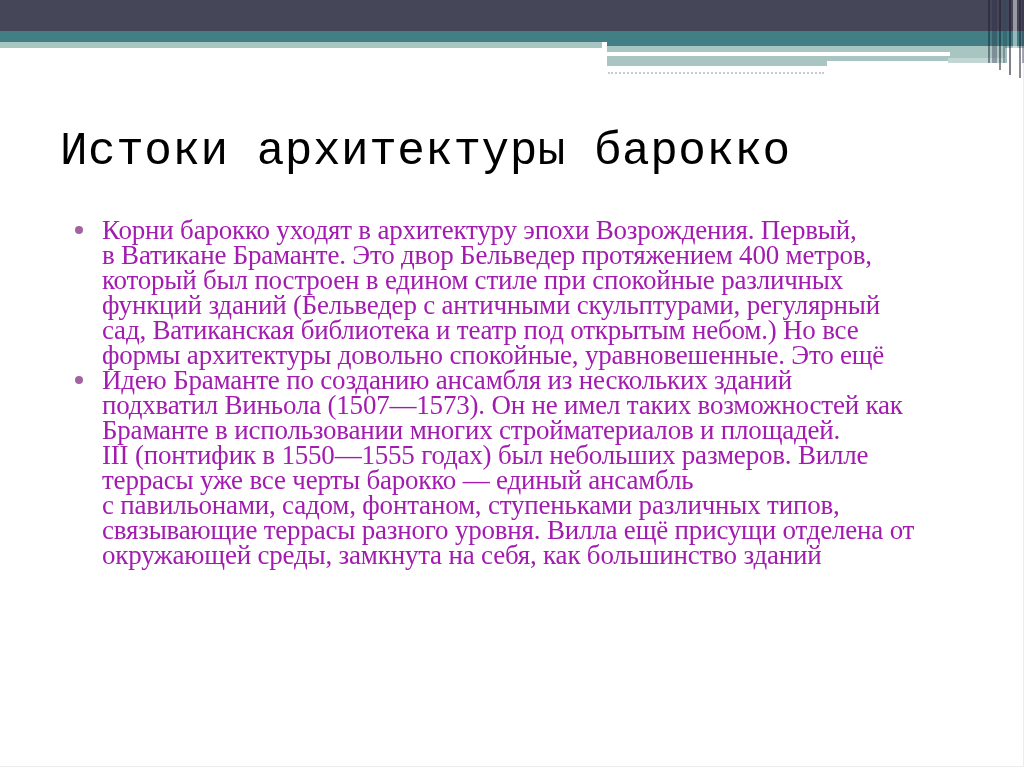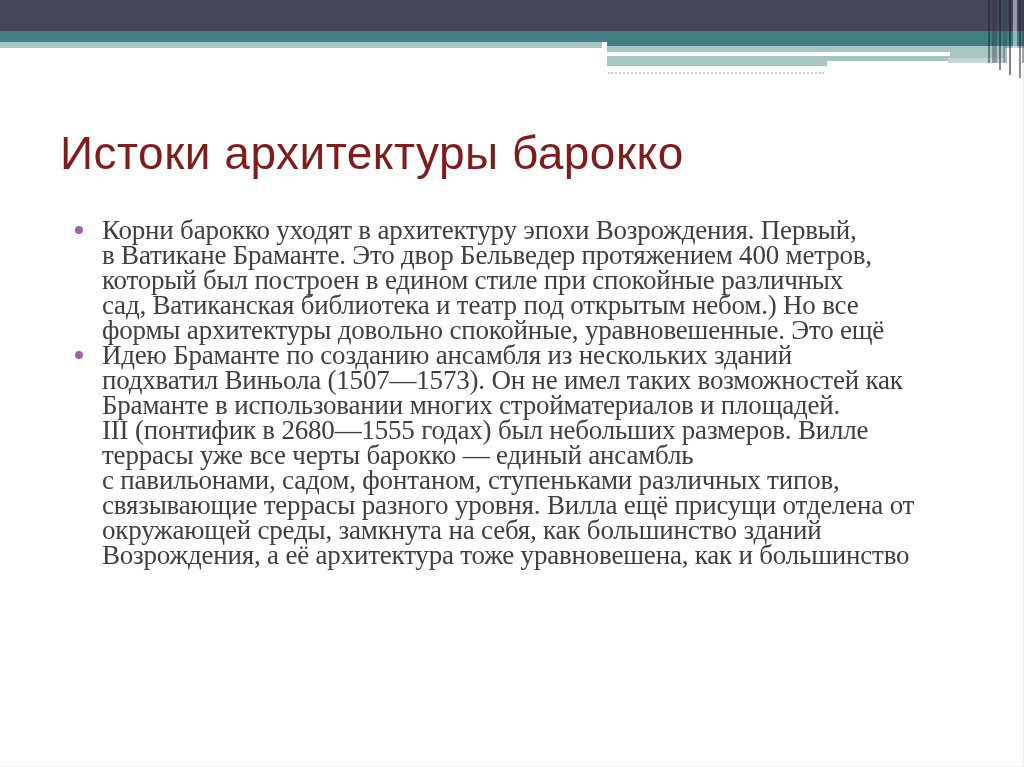--- a/index.html
+++ b/index.html
@@ -29,34 +29,34 @@
   .vs3{left:999px;width:2px;height:70px;background:rgba(25,25,45,0.50);}
   .vs4{left:1003px;width:4px;height:63px;background:rgba(35,80,90,0.40);}
   .vs5{left:1009px;width:2px;height:75px;background:rgba(25,25,45,0.55);}
   .vs6{left:1013px;width:4px;height:55px;background:rgba(255,255,255,0.45);}
   .vs7{left:1019px;width:2px;height:78px;background:rgba(25,25,45,0.50);}
   .vs8{left:1022px;width:2px;height:63px;background:rgba(40,42,70,0.40);}
 
   
   .title{
     left:60px;top:126px;
-    font-family:Liberation Sans, sans-serif;
+    font-family:Liberation Mono, monospace;
     font-size:46px;letter-spacing:0.5px;
-    color:#7f1d1d;white-space:nowrap;
+    color:#000000;white-space:nowrap;
   }
 
   
   .content{left:75px;top:218px;}
   .bullet{display:flex;align-items:flex-start;}
   .marker{
     width:8px;height:8px;border-radius:50%;
     background:#a263a0;margin:8px 19px 0 0;flex:none;
   }
   .lines{
-    color:#404040;font-size:27px;line-height:25px;
+    color:#a21caf;font-size:27px;line-height:25px;
     letter-spacing:-0.2px;white-space:nowrap;
   }
   .lines div{height:25px;}
 </style>
 </head>
 <body>
 
 <div class="slide">
 
   <div class="abs bar-dark"></div>
@@ -82,34 +82,34 @@
   <div class="abs title">Истоки архитектуры барокко</div>
 
   <div class="abs content">
 
     <div class="bullet">
       <div class="marker"></div>
       <div class="lines">
         <div>Корни барокко уходят в архитектуру эпохи Возрождения. Первый,</div>
         <div>в Ватикане Браманте. Это двор Бельведер протяжением 400 метров,</div>
         <div>который был построен в едином стиле при спокойные различных</div>
+        <div>функций зданий (Бельведер с античными скульптурами, регулярный</div>
         <div>сад, Ватиканская библиотека и театр под открытым небом.) Но все</div>
         <div>формы архитектуры довольно спокойные, уравновешенные. Это ещё</div>
       </div>
     </div>
 
     <div class="bullet">
       <div class="marker"></div>
       <div class="lines">
         <div>Идею Браманте по созданию ансамбля из нескольких зданий</div>
         <div>подхватил Виньола (1507—1573). Он не имел таких возможностей как</div>
         <div>Браманте в использовании многих стройматериалов и площадей.</div>
-        <div>III (понтифик в 2680—1555 годах) был небольших размеров. Вилле</div>
+        <div>III (понтифик в 1550—1555 годах) был небольших размеров. Вилле</div>
         <div>террасы уже все черты барокко — единый ансамбль</div>
         <div>с павильонами, садом, фонтаном, ступеньками различных типов,</div>
         <div>связывающие террасы разного уровня. Вилла ещё присущи отделена от</div>
         <div>окружающей среды, замкнута на себя, как большинство зданий</div>
-        <div>Возрождения, а её архитектура тоже уравновешена, как и большинство</div>
       </div>
     </div>
 
   </div>
 </div>
 
 </body></html>

